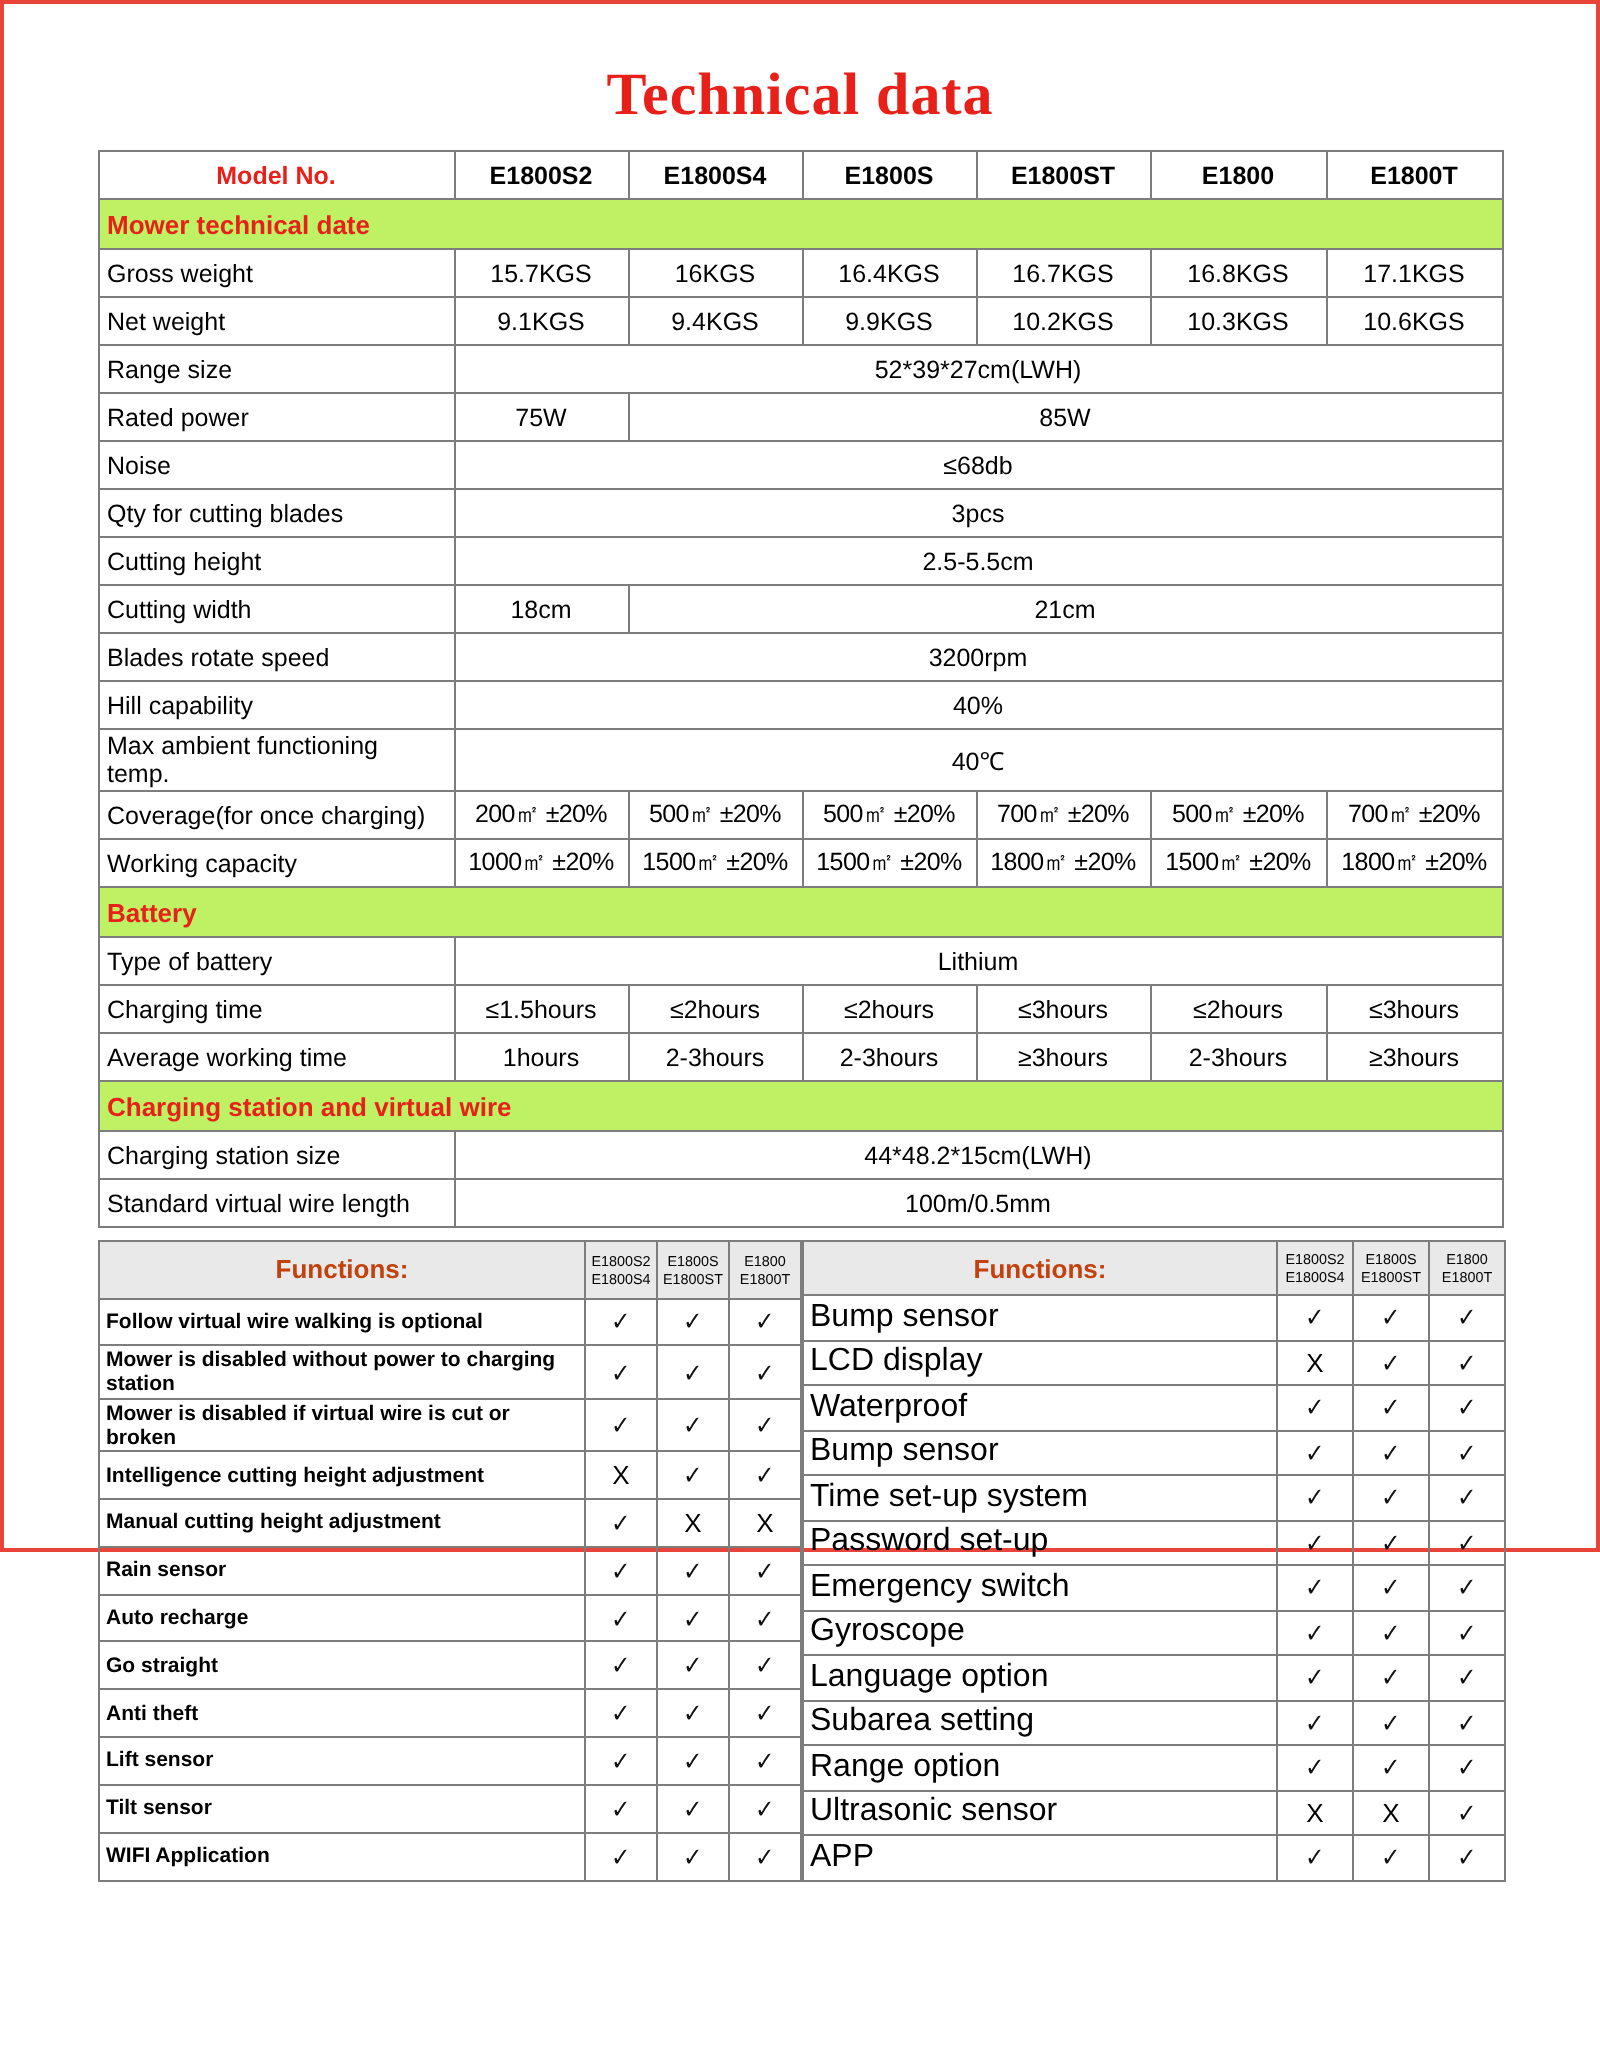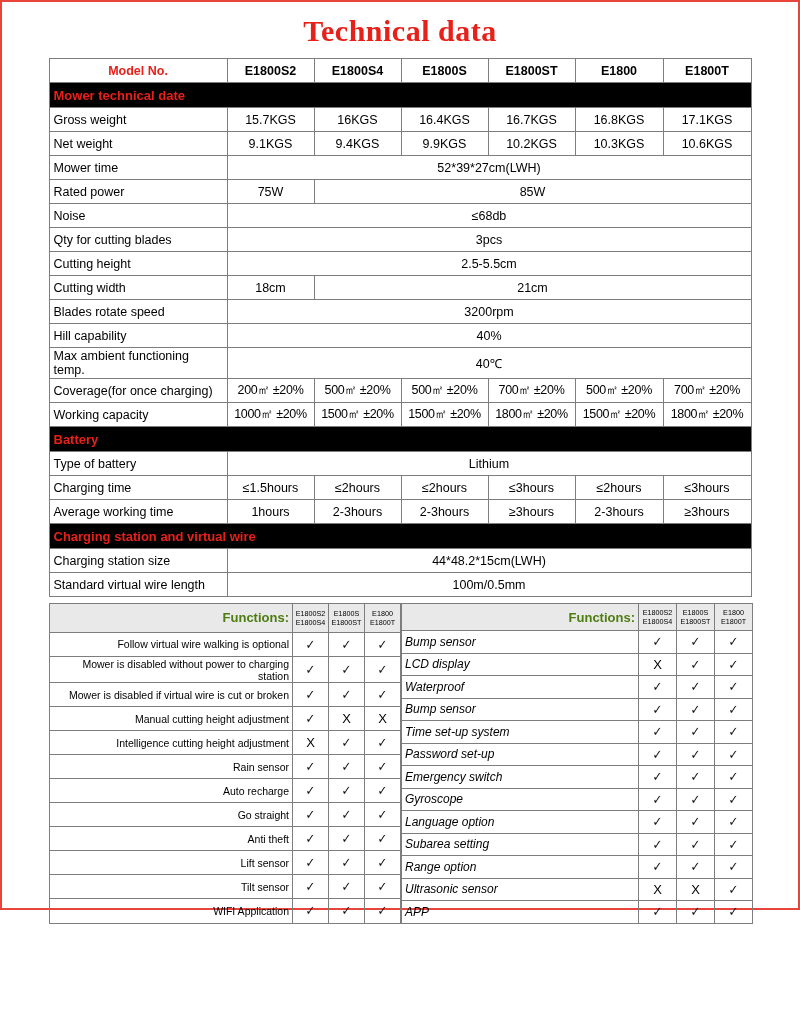--- a/index.html
+++ b/index.html
@@ -9,23 +9,23 @@
   body {
     width: 800px;
     height: 1036px;
     background: #ffffff;
     font-family: "Liberation Sans", sans-serif;
     color: #000;
     position: relative;
   }
   .page {
     width: 800px;
-    height: 910px;
+    height: 776px;
     box-sizing: border-box;
-    padding: 6px 24px 10px 24px;
+    padding: 23px 24px 10px 24px;
     border: 2px solid #e8443a;
     position: relative;
     background: #fff;
   }
   .title {
     text-align: center;
     color: #e8201a;
     font-family: "Liberation Serif", serif;
     font-weight: bold;
     font-size: 30px;
@@ -61,21 +61,21 @@
     background: #e9e9e9;
   }
   td.model-first {
     color: #e8201a;
     font-weight: bold;
     text-align: center;
     background: #e9e9e9;
     font-size: 13px;
   }
   tr.section td {
-    background: #000000;
+    background: #bef264;
     color: #e8201a;
     font-weight: bold;
     font-size: 13px;
     text-align: left;
     height: 22px;
   }
   td.weightv {
     font-size: 15px;
     text-align: center;
   }
@@ -97,40 +97,40 @@
     width: 351px;
   }
   table.fn td {
     border: 1px solid #7d7d7d;
     font-size: 10.5px;
     height: 21.5px;
     padding: 0 3px;
     vertical-align: middle;
   }
   table.fn td.fn-label {
-    text-align: right;
+    text-align: left;
     width: 243px;
+    font-weight: bold;
   }
   table.fn td.fn-label-wide {
     text-align: left;
     width: 237px;
-    font-size: 12px;
-    font-style: italic;
+    font-size: 16px;
   }
   table.fn td.chk {
     text-align: center;
     width: 36px;
     font-size: 13px;
   }
   table.fn td.fn-head {
     background: #e9e9e9;
-    color: #4d7c0f;
-    font-weight: bold;
-    font-size: 13px;
-    text-align: right;
+    color: #c2410c;
+    font-weight: bold;
+    font-size: 13px;
+    text-align: center;
     height: 26px;
   }
   table.fn td.fn-head-col {
     background: #e9e9e9;
     text-align: center;
     font-size: 7.2px;
     line-height: 9px;
     font-weight: normal;
     padding: 0;
   }
@@ -188,21 +188,21 @@
         <tr>
           <td class="label">Net weight</td>
           <td class="val weightv">9.1KGS</td>
           <td class="val weightv">9.4KGS</td>
           <td class="val weightv">9.9KGS</td>
           <td class="val weightv">10.2KGS</td>
           <td class="val weightv">10.3KGS</td>
           <td class="val weightv">10.6KGS</td>
         </tr>
         <tr>
-          <td class="label">Mower time</td>
+          <td class="label">Range size</td>
           <td class="val" colspan="6">52*39*27cm(LWH)</td>
         </tr>
         <tr>
           <td class="label">Rated power</td>
           <td class="val">75W</td>
           <td class="val" colspan="5">85W</td>
         </tr>
         <tr>
           <td class="label">Noise</td>
           <td class="val" colspan="6">≤68db</td>
@@ -325,30 +325,30 @@
             <td class="chk"><span class="tick">✓</span></td>
             <td class="chk"><span class="tick">✓</span></td>
           </tr>
           <tr>
             <td class="fn-label">Mower is disabled if virtual wire is cut or broken</td>
             <td class="chk"><span class="tick">✓</span></td>
             <td class="chk"><span class="tick">✓</span></td>
             <td class="chk"><span class="tick">✓</span></td>
           </tr>
           <tr>
+            <td class="fn-label">Intelligence cutting height adjustment</td>
+            <td class="chk"><span class="xmark">X</span></td>
+            <td class="chk"><span class="tick">✓</span></td>
+            <td class="chk"><span class="tick">✓</span></td>
+          </tr>
+          <tr>
             <td class="fn-label">Manual cutting height adjustment</td>
             <td class="chk"><span class="tick">✓</span></td>
             <td class="chk"><span class="xmark">X</span></td>
             <td class="chk"><span class="xmark">X</span></td>
-          </tr>
-          <tr>
-            <td class="fn-label">Intelligence cutting height adjustment</td>
-            <td class="chk"><span class="xmark">X</span></td>
-            <td class="chk"><span class="tick">✓</span></td>
-            <td class="chk"><span class="tick">✓</span></td>
           </tr>
           <tr>
             <td class="fn-label">Rain sensor</td>
             <td class="chk"><span class="tick">✓</span></td>
             <td class="chk"><span class="tick">✓</span></td>
             <td class="chk"><span class="tick">✓</span></td>
           </tr>
           <tr>
             <td class="fn-label">Auto recharge</td>
             <td class="chk"><span class="tick">✓</span></td>

